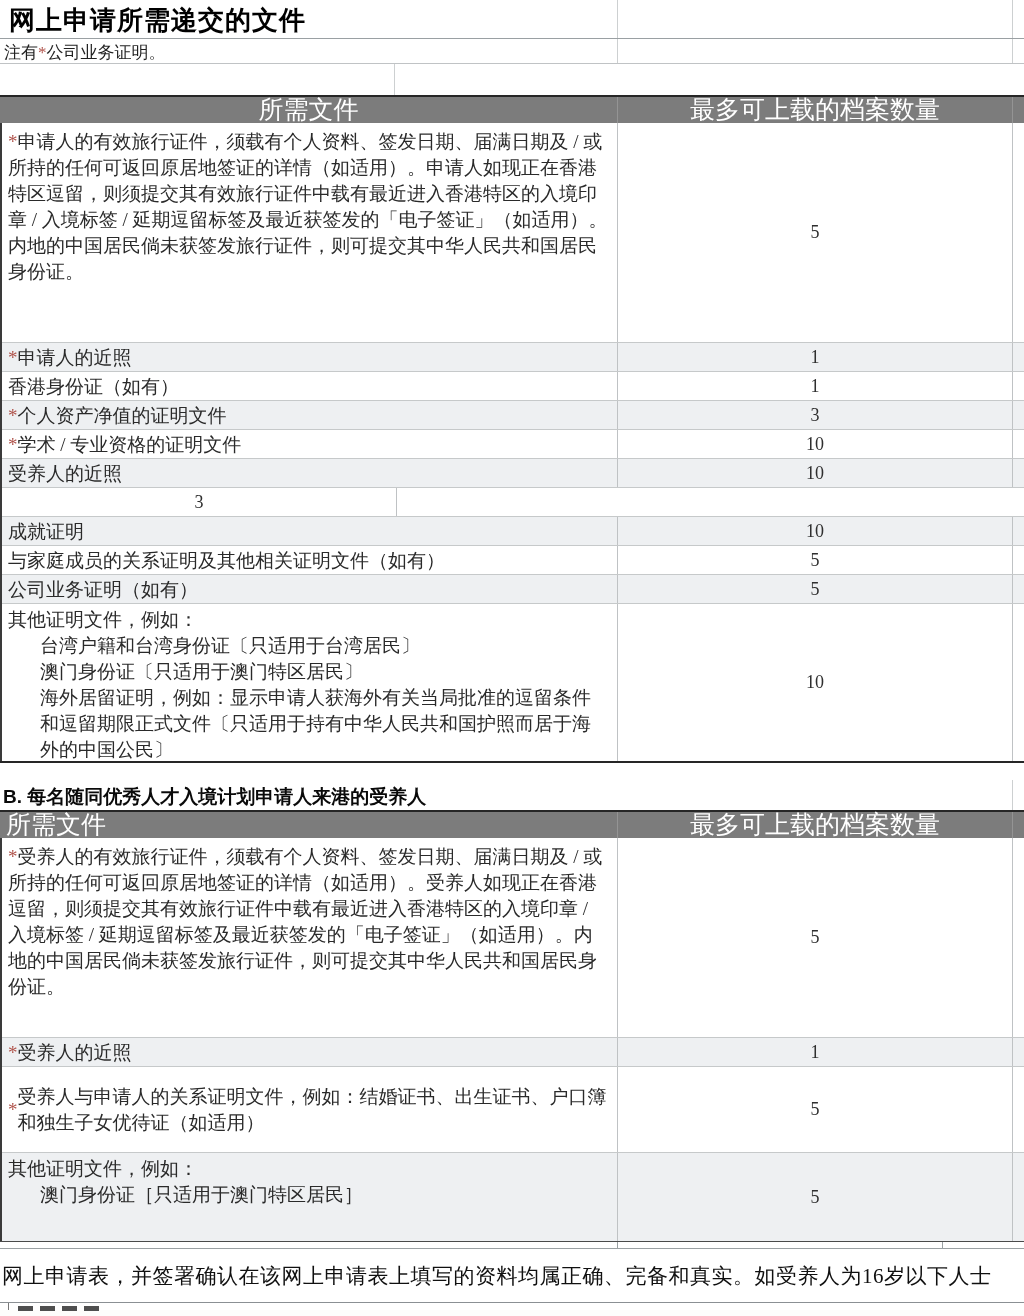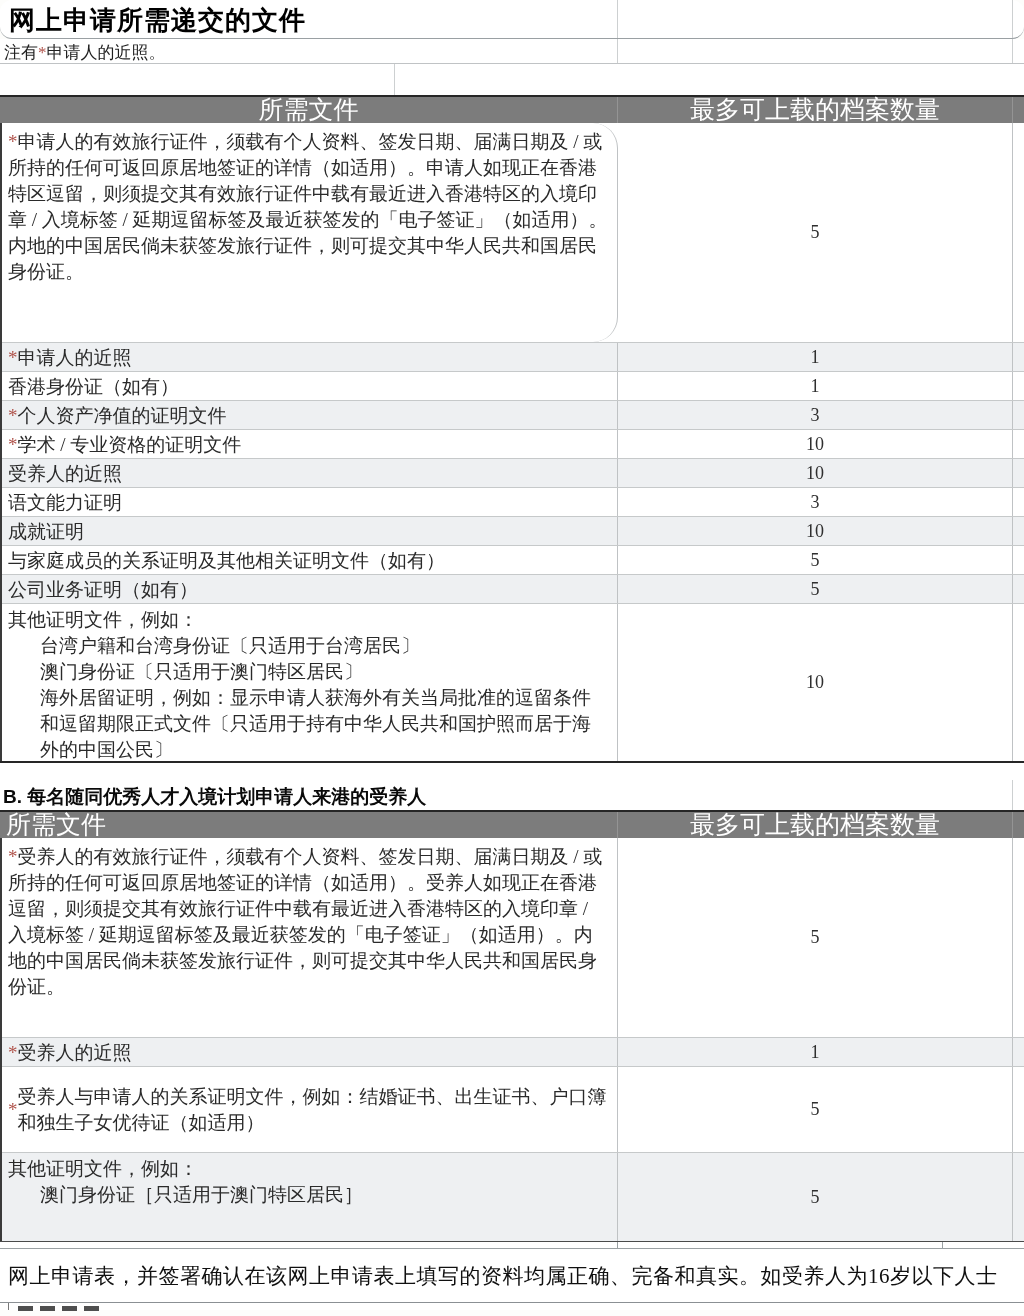--- a/index.html
+++ b/index.html
@@ -7,21 +7,21 @@
   .page {
     position:relative; width:1024px; height:1316px; margin:0 auto;
     background:#fdfdfb; overflow:hidden; color:#262626;
     font-family:"Liberation Serif","DejaVu Serif",serif;
   }
   
   .grid-row { display:flex; width:100%; background:#fff; }
   .c1 { width:618px; border-right:1px solid #cdd0d1; }
   .c2 { width:395px; border-right:1px solid #cdd0d1; }
   .c3 { flex:1; }
-  .title-row { height:39px; border-bottom:1px solid #9aa0a3;border-radius:12px; }
+  .title-row { height:39px; border-bottom:1px solid #9aa0a3; }
   .title-row .c1 { padding:3px 0 0 9px; font-family:"Liberation Sans","DejaVu Sans",sans-serif;
     font-weight:bold; font-size:26px; color:#000; letter-spacing:1px; }
   .note-row { height:25px; border-bottom:1px solid #c0c3c5; }
   .note-row .c1 { padding:2px 0 0 4px; font-size:17px; color:#1f1f1f; }
   .sec-head-row { height:31px; }
   .sec-head-row .c1 { padding:4px 0 0 3px; font-family:"Liberation Sans","DejaVu Sans",sans-serif;
     font-weight:bold; font-size:19px; color:#0a0a0a; border-right:none; }
   .sec-head-row.b { height:30px; }
   .star { color:#b0544c; }
   
@@ -35,57 +35,57 @@
   .sec-table { width:100%; border-left:2px solid #3a3a3a; }
   .t-row { display:flex; width:100%; background:#fff; border-bottom:1px solid #c6c9ca; overflow:hidden; }
   .t-row.shade { background:#eef0f2; }
   .t-row .doc { width:616px; border-right:1px solid #bfc2c4; padding:3px 8px 2px 6px;
     font-size:19px; line-height:26px; color:#2a2a2a; overflow:hidden; }
   .t-row .num { width:395px; border-right:1px solid #bfc2c4; display:flex; align-items:center;
     justify-content:center; font-size:18px; color:#2f2f2f; }
   .t-row .sliver { flex:1; }
   .subs { padding-left:32px; }
   #sec-a div.t-row:nth-of-type(1) { height:220px; }
-  #sec-a div.t-row:nth-of-type(1) .doc { padding-top:6px;border-radius:25px; }
+  #sec-a div.t-row:nth-of-type(1) .doc { padding-top:6px; }
   #sec-a div.t-row { height:29px; }
   #sec-a div.t-row .doc { line-height:23px; }
   #sec-a div.t-row:nth-of-type(1) .doc, #sec-a div.t-row:nth-of-type(11) .doc { line-height:26px; }
   #sec-a div.t-row:nth-of-type(11) { height:157px; border-bottom:none; }
   #sec-b div.t-row:nth-of-type(1) { height:200px; }
   #sec-b div.t-row:nth-of-type(1) .doc { padding-top:6px; }
   #sec-b div.t-row:nth-of-type(2) { height:29px; }
   #sec-b div.t-row:nth-of-type(2) .doc { line-height:23px; }
   #sec-b div.t-row:nth-of-type(3) { height:86px; }
   #sec-b div.t-row:nth-of-type(3) .doc { display:flex; align-items:center; }
   #sec-b div.t-row:nth-of-type(4) { height:88px; border-bottom:none; }
   .table-bottom { width:100%; border-top:2px solid #262626; }
   .gap-a { height:17px; background:#fff; }
   
   .footer-gap { position:relative; height:8px; background:#fff; border-top:1px solid #4a4a4a;
     border-bottom:1px solid #9aa0a3; }
   .stub { position:absolute; top:0; bottom:0; width:1px; background:#9aa0a3; }
   .footer-row { height:53px; background:#fff; display:flex; align-items:center; overflow:hidden; }
-  .footer-row .ftext { font-size:21px; color:#101010; white-space:nowrap; padding-left:8px; letter-spacing:0.5px;text-align:center; }
+  .footer-row .ftext { font-size:21px; color:#101010; white-space:nowrap; padding-left:2px; letter-spacing:0.5px;text-align:center; }
   .partial-row { position:relative; height:8px; background:#fff; border-top:1px solid #8b9094; }
   .smudge { position:absolute; top:3px; height:5px; width:15px; background:#4f4f4f; }
   .partial-vline { position:absolute; top:0; bottom:0; left:8px; width:1px; background:#777; }
 </style>
 </head>
 <body>
 
 <div class="page">
 
   <div class="grid-row title-row">
     <div class="c1">网上申请所需递交的文件</div>
     <div class="c2"></div>
     <div class="c3"></div>
   </div>
 
   <div class="grid-row note-row">
-    <div class="c1"><span>注有</span><span class="star">*</span><span>申请人的近照。</span></div>
+    <div class="c1"><span>注有</span><span class="star">*</span><span>公司业务证明。</span></div>
     <div class="c2"></div>
     <div class="c3"></div>
   </div>
 
   <div class="grid-row sec-head-row">
     <div class="c2"></div>
     <div class="c3"></div>
   </div>
 
   <div id="sec-a">
@@ -144,24 +144,20 @@
         <div class="t-row shade">
           <div class="doc">
             <span class="star"></span><span>受养人的近照</span>
             
           </div>
           <div class="num">10</div>
           <div class="sliver"></div>
         </div>
 
         <div class="t-row">
-          <div class="doc">
-            <span class="star"></span><span>语文能力证明</span>
-            
-          </div>
           <div class="num">3</div>
           <div class="sliver"></div>
         </div>
 
         <div class="t-row shade">
           <div class="doc">
             <span class="star"></span><span>成就证明</span>
             
           </div>
           <div class="num">10</div>

